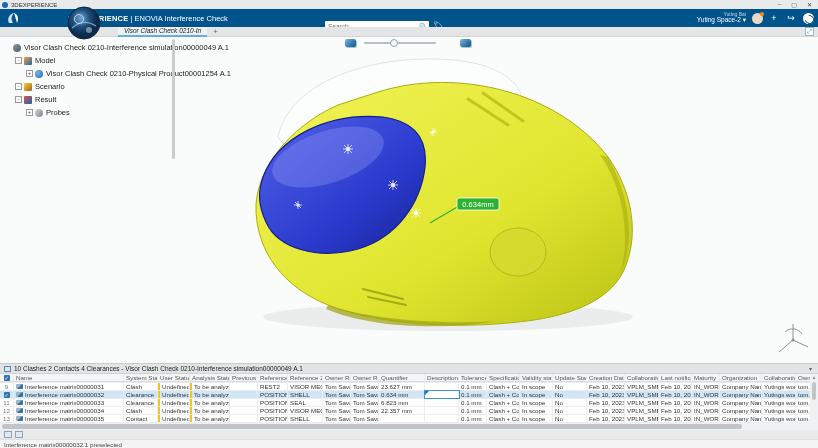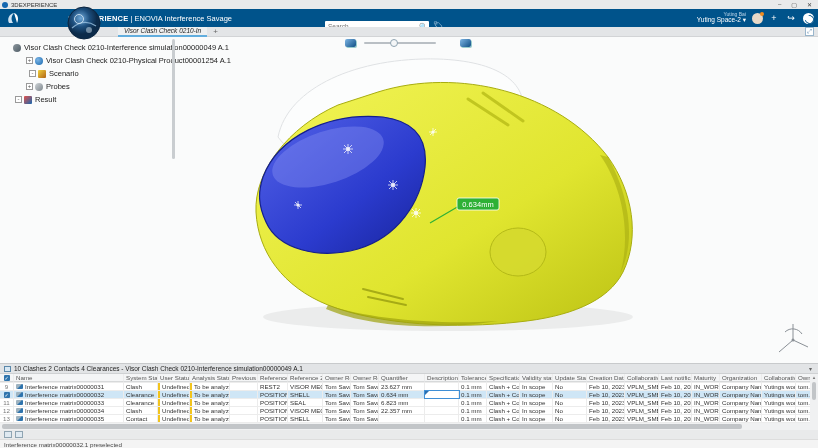--- a/index.html
+++ b/index.html
@@ -128,21 +128,21 @@
       <span>▢</span>
       <span>✕</span>
     </span>
   </div>
 
   <div class="abs" id="app-bar">
     <svg id="ds-logo" viewBox="0 0 14 14">
       <path d="M3 12 C1 8 3 3 8 2 C5 5 5 9 7 12 Z" fill="#cfe3f2"></path>
       <path d="M8 2 C12 3 13 8 11 12 C10 8 9 5 8 2 Z" fill="#ffffff"></path>
     </svg>
-    <span id="brand"><b>3DEXPERIENCE</b> <span>| ENOVIA  Interference Savage</span></span>
+    <span id="brand"><b>3DEXPERIENCE</b> <span>| ENOVIA  Interference Check</span></span>
 
     <div id="search-wrap">
       <input id="search-input" placeholder="Search" style="">
       <span id="search-icon">🔍</span>
     </div>
     <span class="abs" id="tag-icon">🏷</span>
 
     <div id="user-block">
       <div id="tenant-label">Yuting Bai</div>
       <div id="space-label"><span>Yuting Space-2</span> <span>▾</span></div>
@@ -255,39 +255,44 @@
         </span>
       <span class="part-chip" id="part-chip-b"></span>
     </div>
 
     <div id="model-tree">
         <div class="tree-row" style="padding-left: 4px;">
           <span class="expander empty"></span>
           <span class="tree-icon ti-simulation"></span>
           <span>Visor Clash Check 0210-Interference simulation00000049 A.1</span>
         </div>
+        <div class="tree-row" style="padding-left: 15px;">
+          <span class="expander">-</span>
+          <span class="tree-icon ti-model"></span>
+          <span>Model</span>
+        </div>
         <div class="tree-row" style="padding-left: 26px;">
           <span class="expander">+</span>
           <span class="tree-icon ti-product"></span>
           <span>Visor Clash Check 0210-Physical Product00001254 A.1</span>
         </div>
-        <div class="tree-row" style="padding-left: 29px;">
+        <div class="tree-row" style="padding-left: 15px;">
           <span class="expander">-</span>
           <span class="tree-icon ti-scenario"></span>
           <span>Scenario</span>
+        </div>
+        <div class="tree-row" style="padding-left: 15px;">
+          <span class="expander">-</span>
+          <span class="tree-icon ti-result"></span>
+          <span>Result</span>
         </div>
         <div class="tree-row" style="padding-left: 26px;">
           <span class="expander">+</span>
           <span class="tree-icon ti-probes"></span>
           <span>Probes</span>
-        </div>
-        <div class="tree-row" style="padding-left: 15px;">
-          <span class="expander">-</span>
-          <span class="tree-icon ti-result"></span>
-          <span>Result</span>
         </div>
       </div>
     <div id="tree-scrollbar"></div>
   </div>
 
   <div class="abs" id="bottom-panel">
     <div id="panel-title-bar">
       <span id="panel-title-icon"></span>
       <span>10 Clashes 2 Contacts 4 Clearances - Visor Clash Check 0210-Interference simulation00000049 A.1</span>
       <span id="panel-chevron">▾</span>

